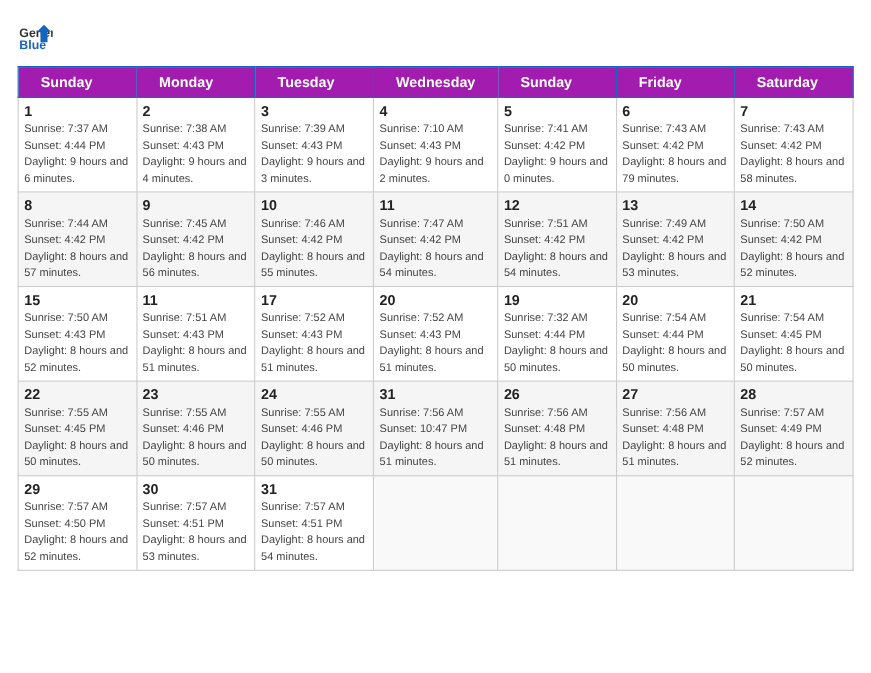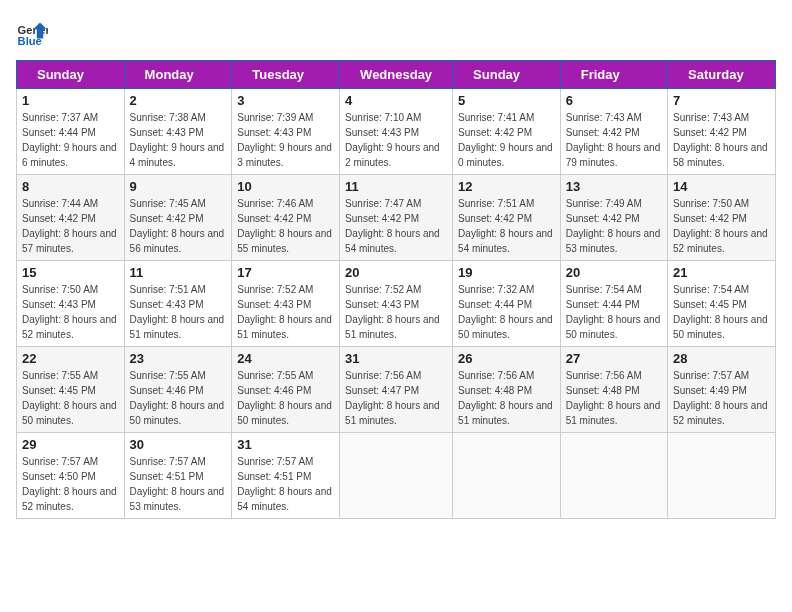--- a/index.html
+++ b/index.html
@@ -305,21 +305,21 @@
         <div class="day-info">
           <span>Sunrise: 7:55 AM</span><br>
           <span>Sunset: 4:46 PM</span><br>
           <span>Daylight: 8 hours and 50 minutes.</span>
         </div>
       </td>
         <td>
         <span class="day-num">31</span>
         <div class="day-info">
           <span>Sunrise: 7:56 AM</span><br>
-          <span>Sunset: 4:47 PM</span><br>
+          <span>Sunset: 10:47 PM</span><br>
           <span>Daylight: 8 hours and 51 minutes.</span>
         </div>
       </td>
         <td>
         <span class="day-num">26</span>
         <div class="day-info">
           <span>Sunrise: 7:56 AM</span><br>
           <span>Sunset: 4:48 PM</span><br>
           <span>Daylight: 8 hours and 51 minutes.</span>
         </div>

